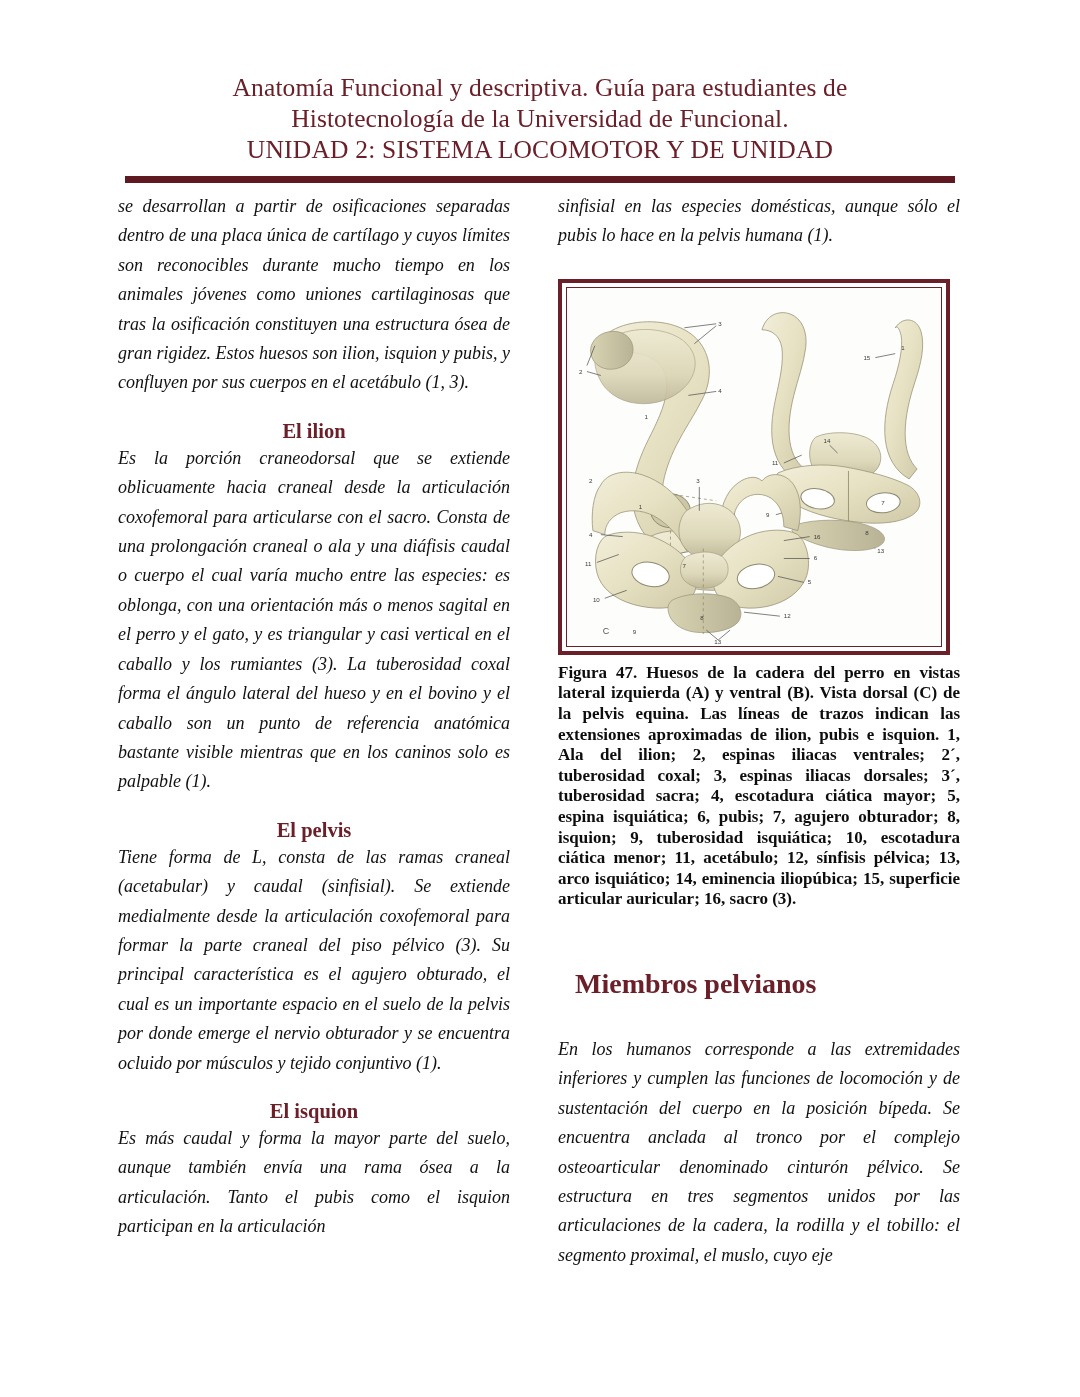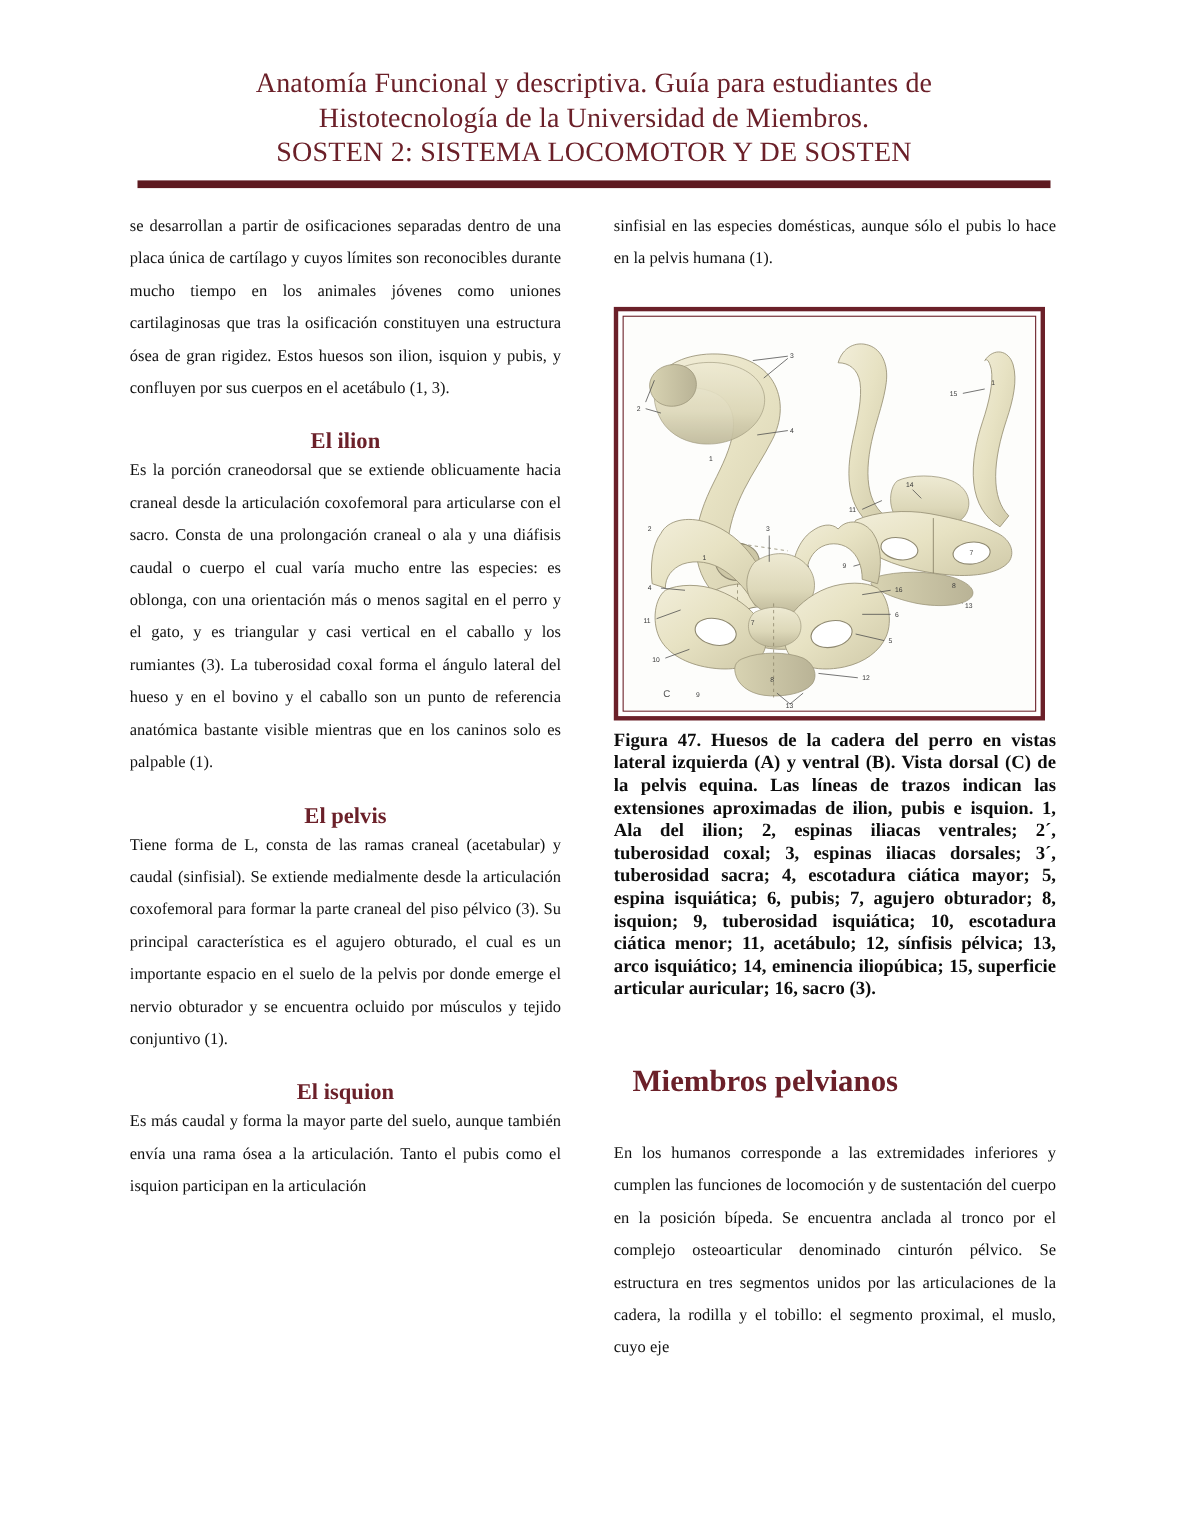--- a/index.html
+++ b/index.html
@@ -7,21 +7,21 @@
     width:1080px;height:1397px;
     background:#ffffff;
     font-family:"Liberation Serif","DejaVu Serif",serif;
     color:#111111;
     overflow:hidden;
   }
   .page{
     position:relative;
     width:1080px;height:1397px;
     box-sizing:border-box;
-    padding:4px;
+    padding:16px;
   }
 
   
   .header{
     margin:0 auto;
     width:830px;
     padding-top:56px;
     text-align:center;
   }
   .header-line{
@@ -48,25 +48,26 @@
     top:192px;left:118px;
     width:845px;
     display:flex;
     gap:48px;
   }
   .col{width:392px;}
   .col.right{width:402px;}
 
   p.body{
     margin:0 0 0 0;
-    font-size:15px;
+    font-size:18px;
     line-height:29.4px;
     text-align:justify;
     text-justify:inter-word;
     hyphens:none;
+    font-style:italic;
   }
 
   h3.sec{
     margin:20px 0 0 0;
     font-size:20.5px;
     line-height:26px;
     font-weight:bold;
     color:#6b2029;
     text-align:center;
   }
@@ -125,22 +126,22 @@
     fill:#3a3a3a;
   }
 </style>
 </head>
 <body>
 
 <div class="page">
 
   <div class="header">
     <div class="header-line">Anatomía Funcional y descriptiva. Guía para estudiantes de</div>
-    <div class="header-line">Histotecnología de la Universidad de Miembros.</div>
-    <div class="header-line l3">SOSTEN 2: SISTEMA LOCOMOTOR Y DE SOSTEN</div>
+    <div class="header-line">Histotecnología de la Universidad de Funcional.</div>
+    <div class="header-line l3">UNIDAD 2: SISTEMA LOCOMOTOR Y DE UNIDAD</div>
   </div>
   <div class="header-rule"></div>
 
   <div class="columns">
 
     <div class="col left">
 
       <p class="body">se desarrollan a partir de osificaciones separadas dentro de una placa única de cartílago y cuyos límites son reconocibles durante mucho tiempo en los animales jóvenes como uniones cartilaginosas que tras la osificación constituyen una estructura ósea de gran rigidez. Estos huesos son ilion, isquion y pubis, y confluyen por sus cuerpos en el acetábulo (1, 3).</p>
 
       <h3 class="sec">El ilion</h3>

